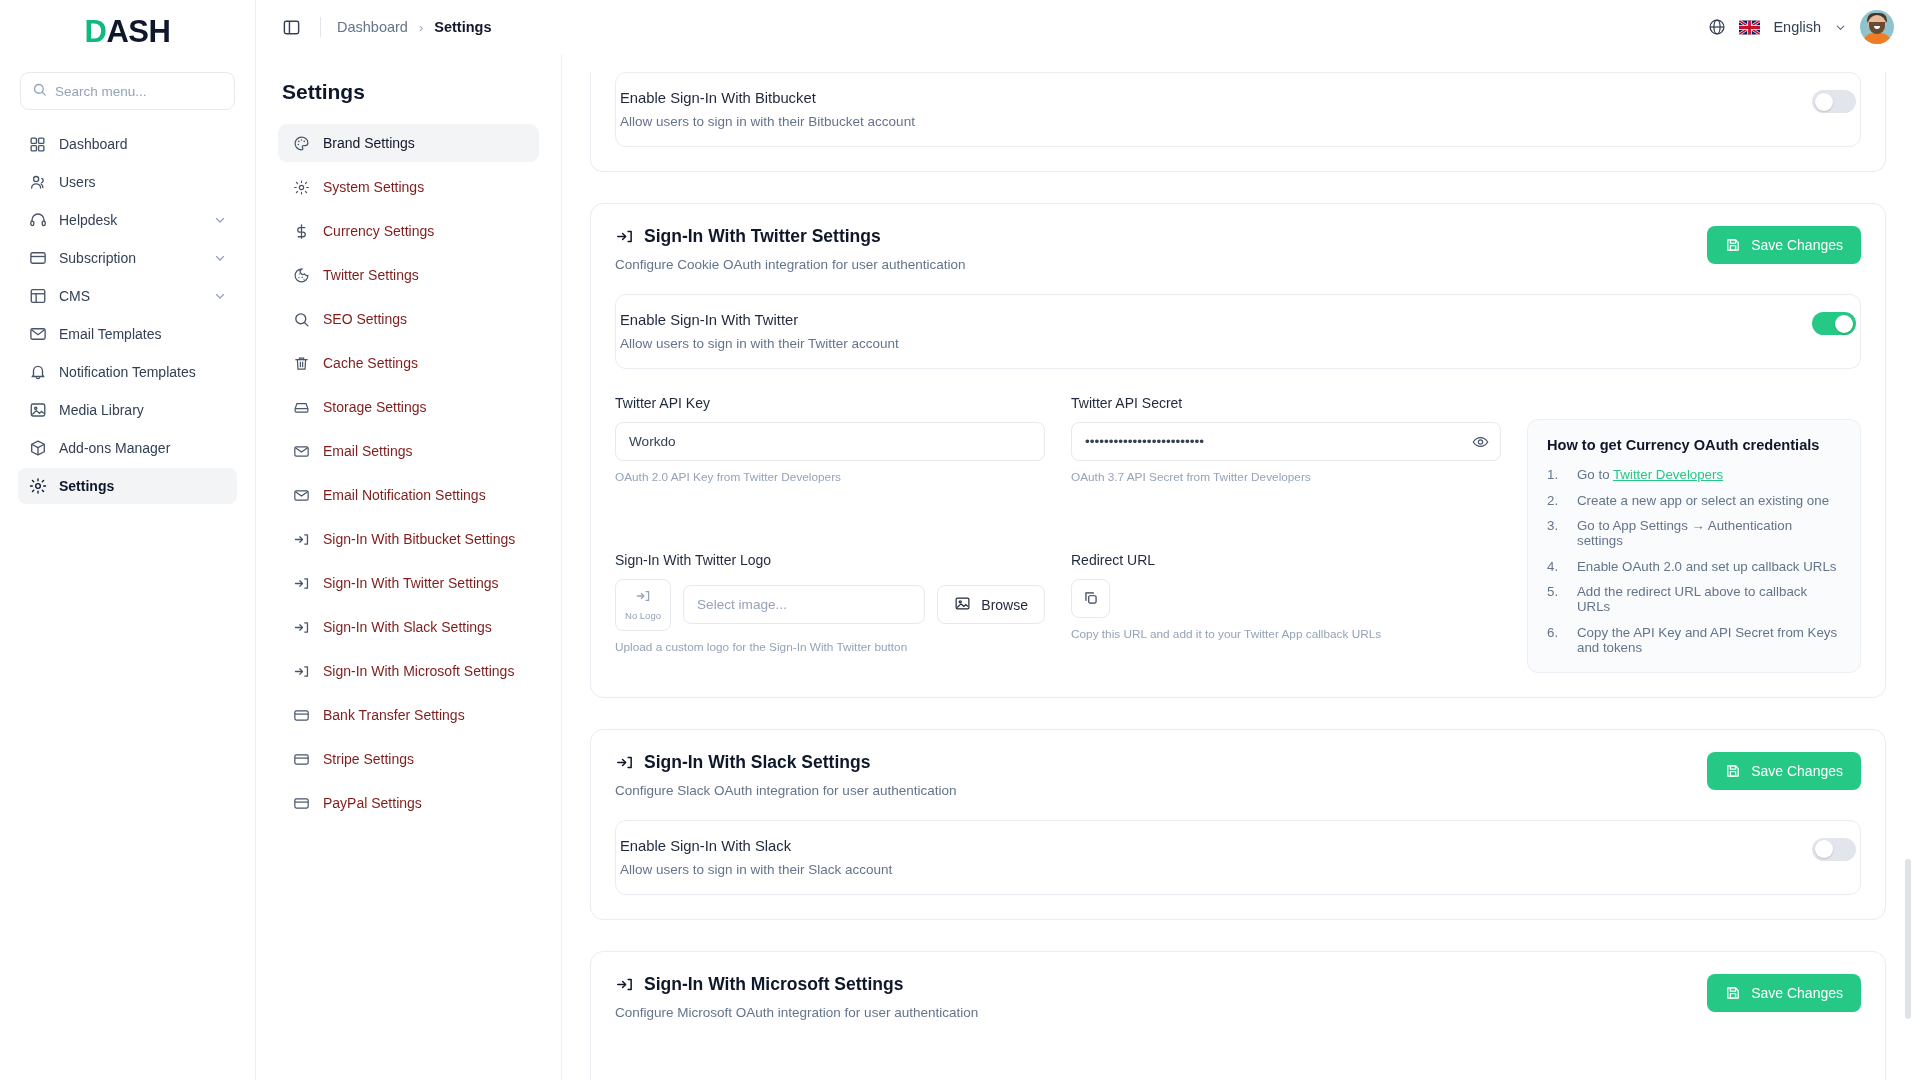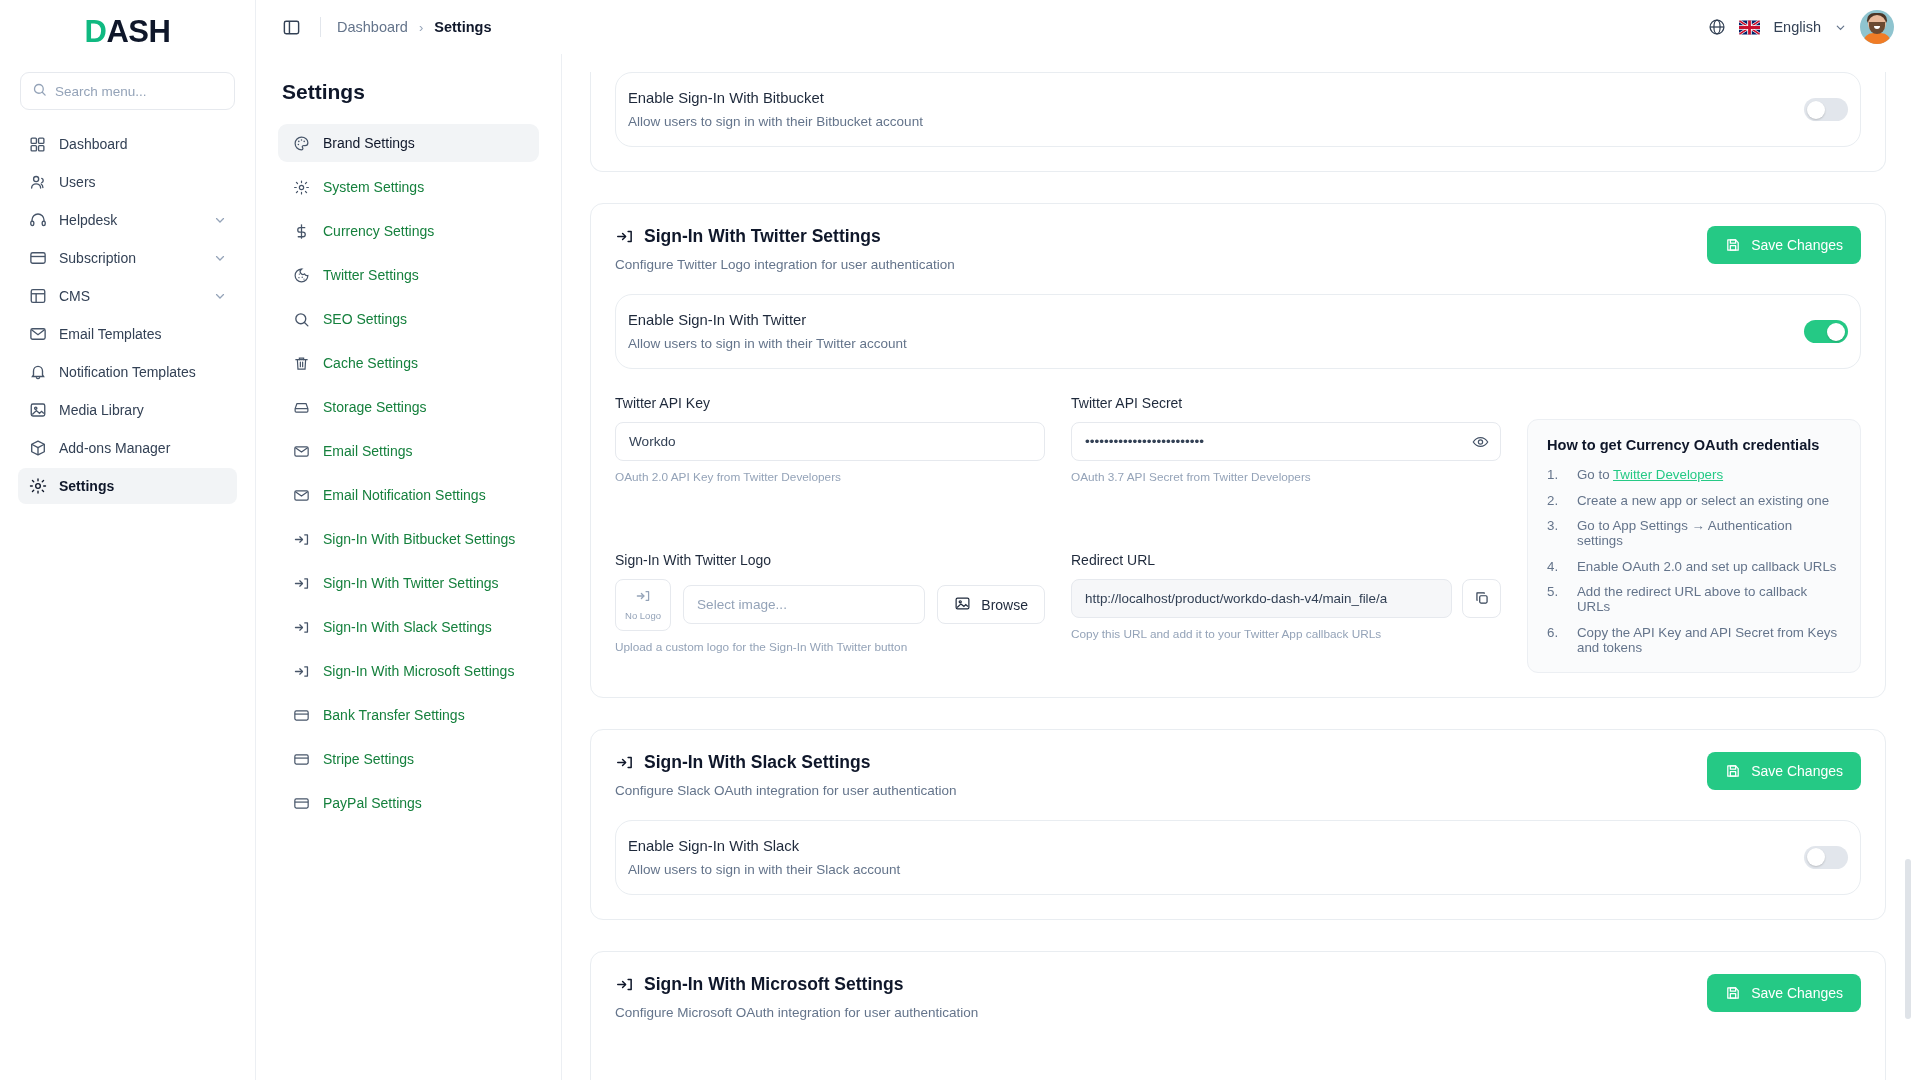--- a/index.html
+++ b/index.html
@@ -80,21 +80,21 @@
   .content { flex: 1 1 auto; display: flex; min-height: 0; padding: 0 0 0 0; }
 
   .settings-panel {
     flex: 0 0 306px; width: 306px; padding: 18px 22px 0 22px;
     border-right: 1px solid #eceff3; background: #fff;
   }
   .settings-title { font-size: 21px; font-weight: 700; color: #0f172a; margin: 8px 4px 20px 4px; }
   .snav { display: flex; flex-direction: column; gap: 6px; }
   .snav-item {
     display: flex; align-items: center; gap: 13px; height: 38px;
-    padding: 0 14px; border-radius: 9px; font-size: 14px; color: #15803d; cursor: pointer;
+    padding: 0 14px; border-radius: 9px; font-size: 14px; color: #7f1d1d; cursor: pointer;
     white-space: nowrap;
   }
   .snav-item .ico { width: 18px; height: 18px; flex: 0 0 18px; display:flex; align-items:center; justify-content:center; color:#475569; }
   .snav-item.active { background: #f2f4f6; color:#0f172a; }
 
   .scroll-area {
     flex: 1 1 auto; min-width: 0; overflow: hidden; position: relative;
     padding: 0 34px 0 28px;
   }
   .scroll-inner { padding-top: 2px; }
@@ -115,22 +115,22 @@
   .card-sub { font-size: 13.5px; color: #64748b; margin-top: 10px; }
   .save-btn {
     margin-left: auto; flex: 0 0 auto;
     background: #25c985; color: #fff; border: none; border-radius: 8px;
     height: 38px; padding: 0 18px; font-size: 14px; font-family: inherit;
     display: flex; align-items: center; gap: 10px; cursor: pointer; font-weight: 500;
   }
   .save-btn .ico { display:flex; }
 
   .toggle-row {
-    border: 1px solid #e9edf1; border-radius: 17px;
-    padding: 17px 12px; display: flex; align-items: center; margin-top: 22px;
+    border: 1px solid #e9edf1; border-radius: 11px;
+    padding: 17px 4px; display: flex; margin-top: 22px;
   }
   .toggle-row.flat { margin-top: 0; }
   .toggle-texts { min-width: 0; }
   .toggle-title { font-size: 14.8px; color: #1e293b; font-weight: 400; }
   .toggle-desc { font-size: 13.5px; color: #64748b; margin-top: 8px; }
   .switch {
     margin-left: auto; width: 44px; height: 23px; border-radius: 12px;
     background: #e2e6ec; position: relative; flex: 0 0 44px; cursor: pointer;
   }
   .switch .knob { position: absolute; top: 2.5px; left: 3px; width: 18px; height: 18px; border-radius: 50%; background: #fff; box-shadow: 0 1px 2px rgba(0,0,0,.18); }
@@ -600,21 +600,21 @@
                 <div class="card-title">
                   <span class="ico">
                     <svg width="19" height="19" viewBox="0 0 24 24" fill="none" stroke="currentColor" stroke-width="1.9" stroke-linecap="round" stroke-linejoin="round">
                         <polyline points="3.5 12 13 12"></polyline>
                         <polyline points="9.6 8.2 13.4 12 9.6 15.8"></polyline>
                         <polyline points="16.6 5.6 20.4 5.6 20.4 18.4 16.6 18.4"></polyline>
                       </svg>
                   </span>
                   <span>Sign-In With Twitter Settings</span>
                 </div>
-                <div class="card-sub">Configure Twitter Logo integration for user authentication</div>
+                <div class="card-sub">Configure Cookie OAuth integration for user authentication</div>
               </div>
               <button class="save-btn">
                 <span class="ico">
                   <svg width="16" height="16" viewBox="0 0 24 24" fill="none" stroke="currentColor" stroke-width="1.9" stroke-linejoin="round">
                       <path d="M4.2 4.2h11.4L19.8 8.4v11.4H4.2z"></path>
                       <rect x="8" y="4.2" width="8" height="5"></rect>
                       <rect x="8" y="13" width="8" height="6.8"></rect>
                     </svg>
                 </span>
                 <span>Save Changes</span>
@@ -710,21 +710,20 @@
                     </span>
                     <span>Browse</span>
                   </button>
                 </div>
                 <div class="fld-hint">Upload a custom logo for the Sign-In With Twitter button</div>
               </div>
 
               <div>
                 <div class="fld-label">Redirect URL</div>
                 <div class="url-row">
-                  <input class="url-input" readonly="" value="http://localhost/product/workdo-dash-v4/main_file/a" style="">
                   <button class="copy-btn">
                     <svg width="16" height="16" viewBox="0 0 24 24" fill="none" stroke="currentColor" stroke-width="1.8" stroke-linejoin="round">
                         <rect x="8.6" y="8.6" width="11" height="11" rx="1.8"></rect>
                         <path d="M15.4 5.6V4.4H4.4v11h1.2"></path>
                       </svg>
                   </button>
                 </div>
                 <div class="fld-hint">Copy this URL and add it to your Twitter App callback URLs</div>
               </div>
 

